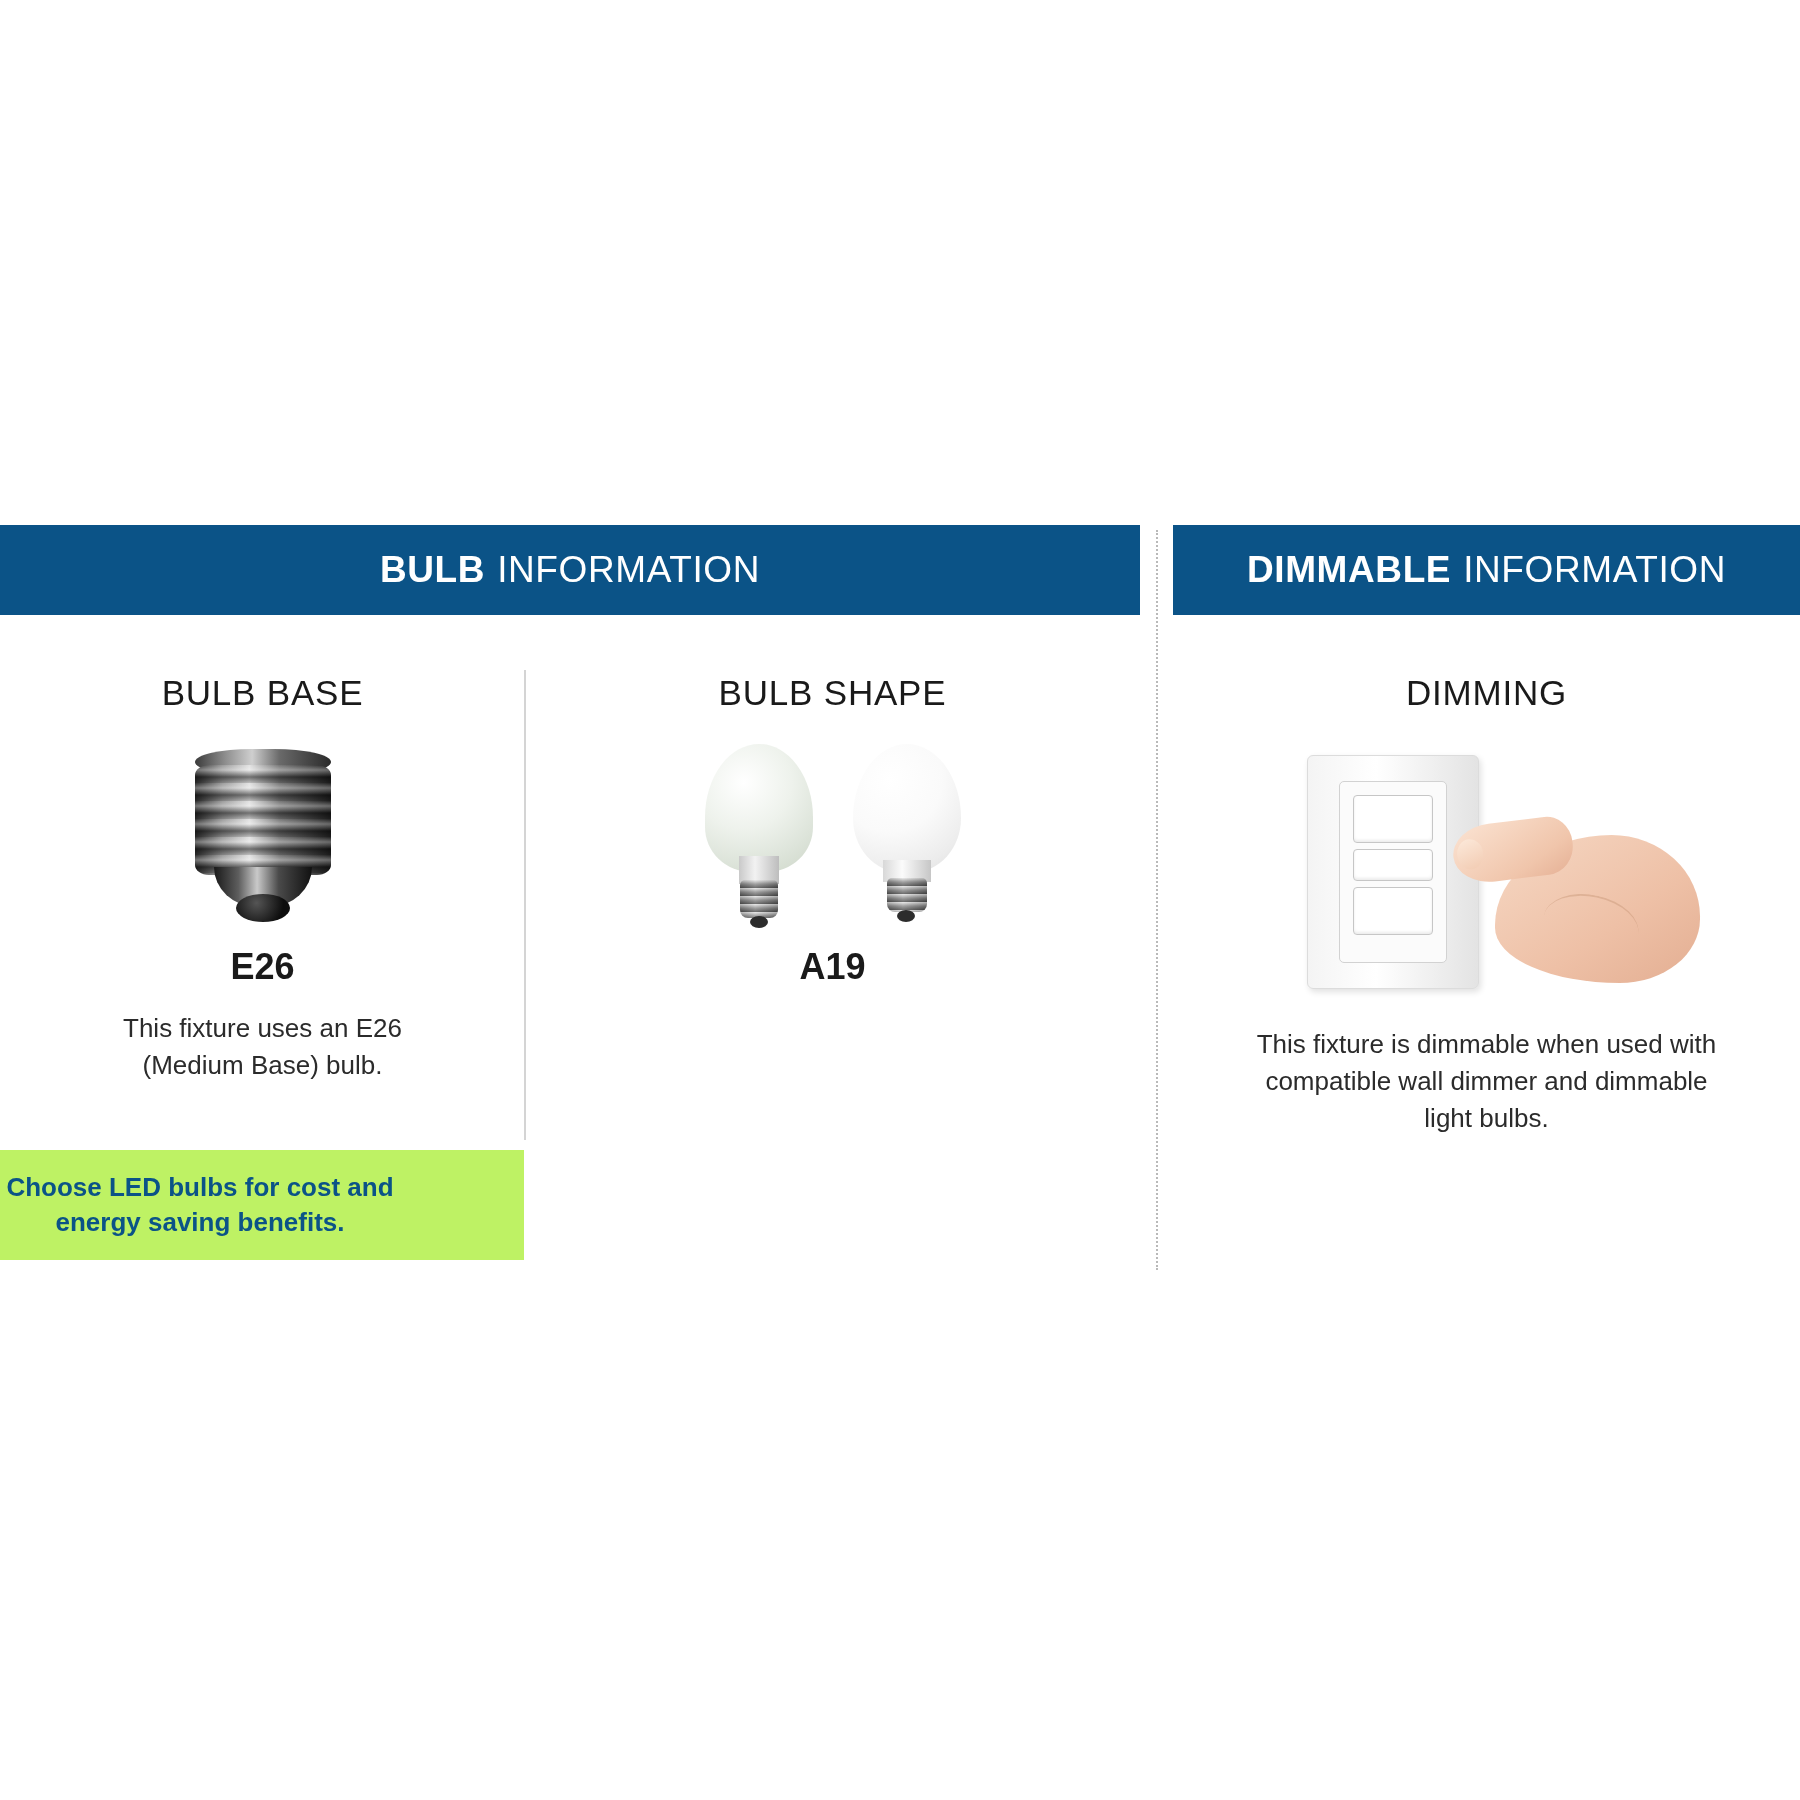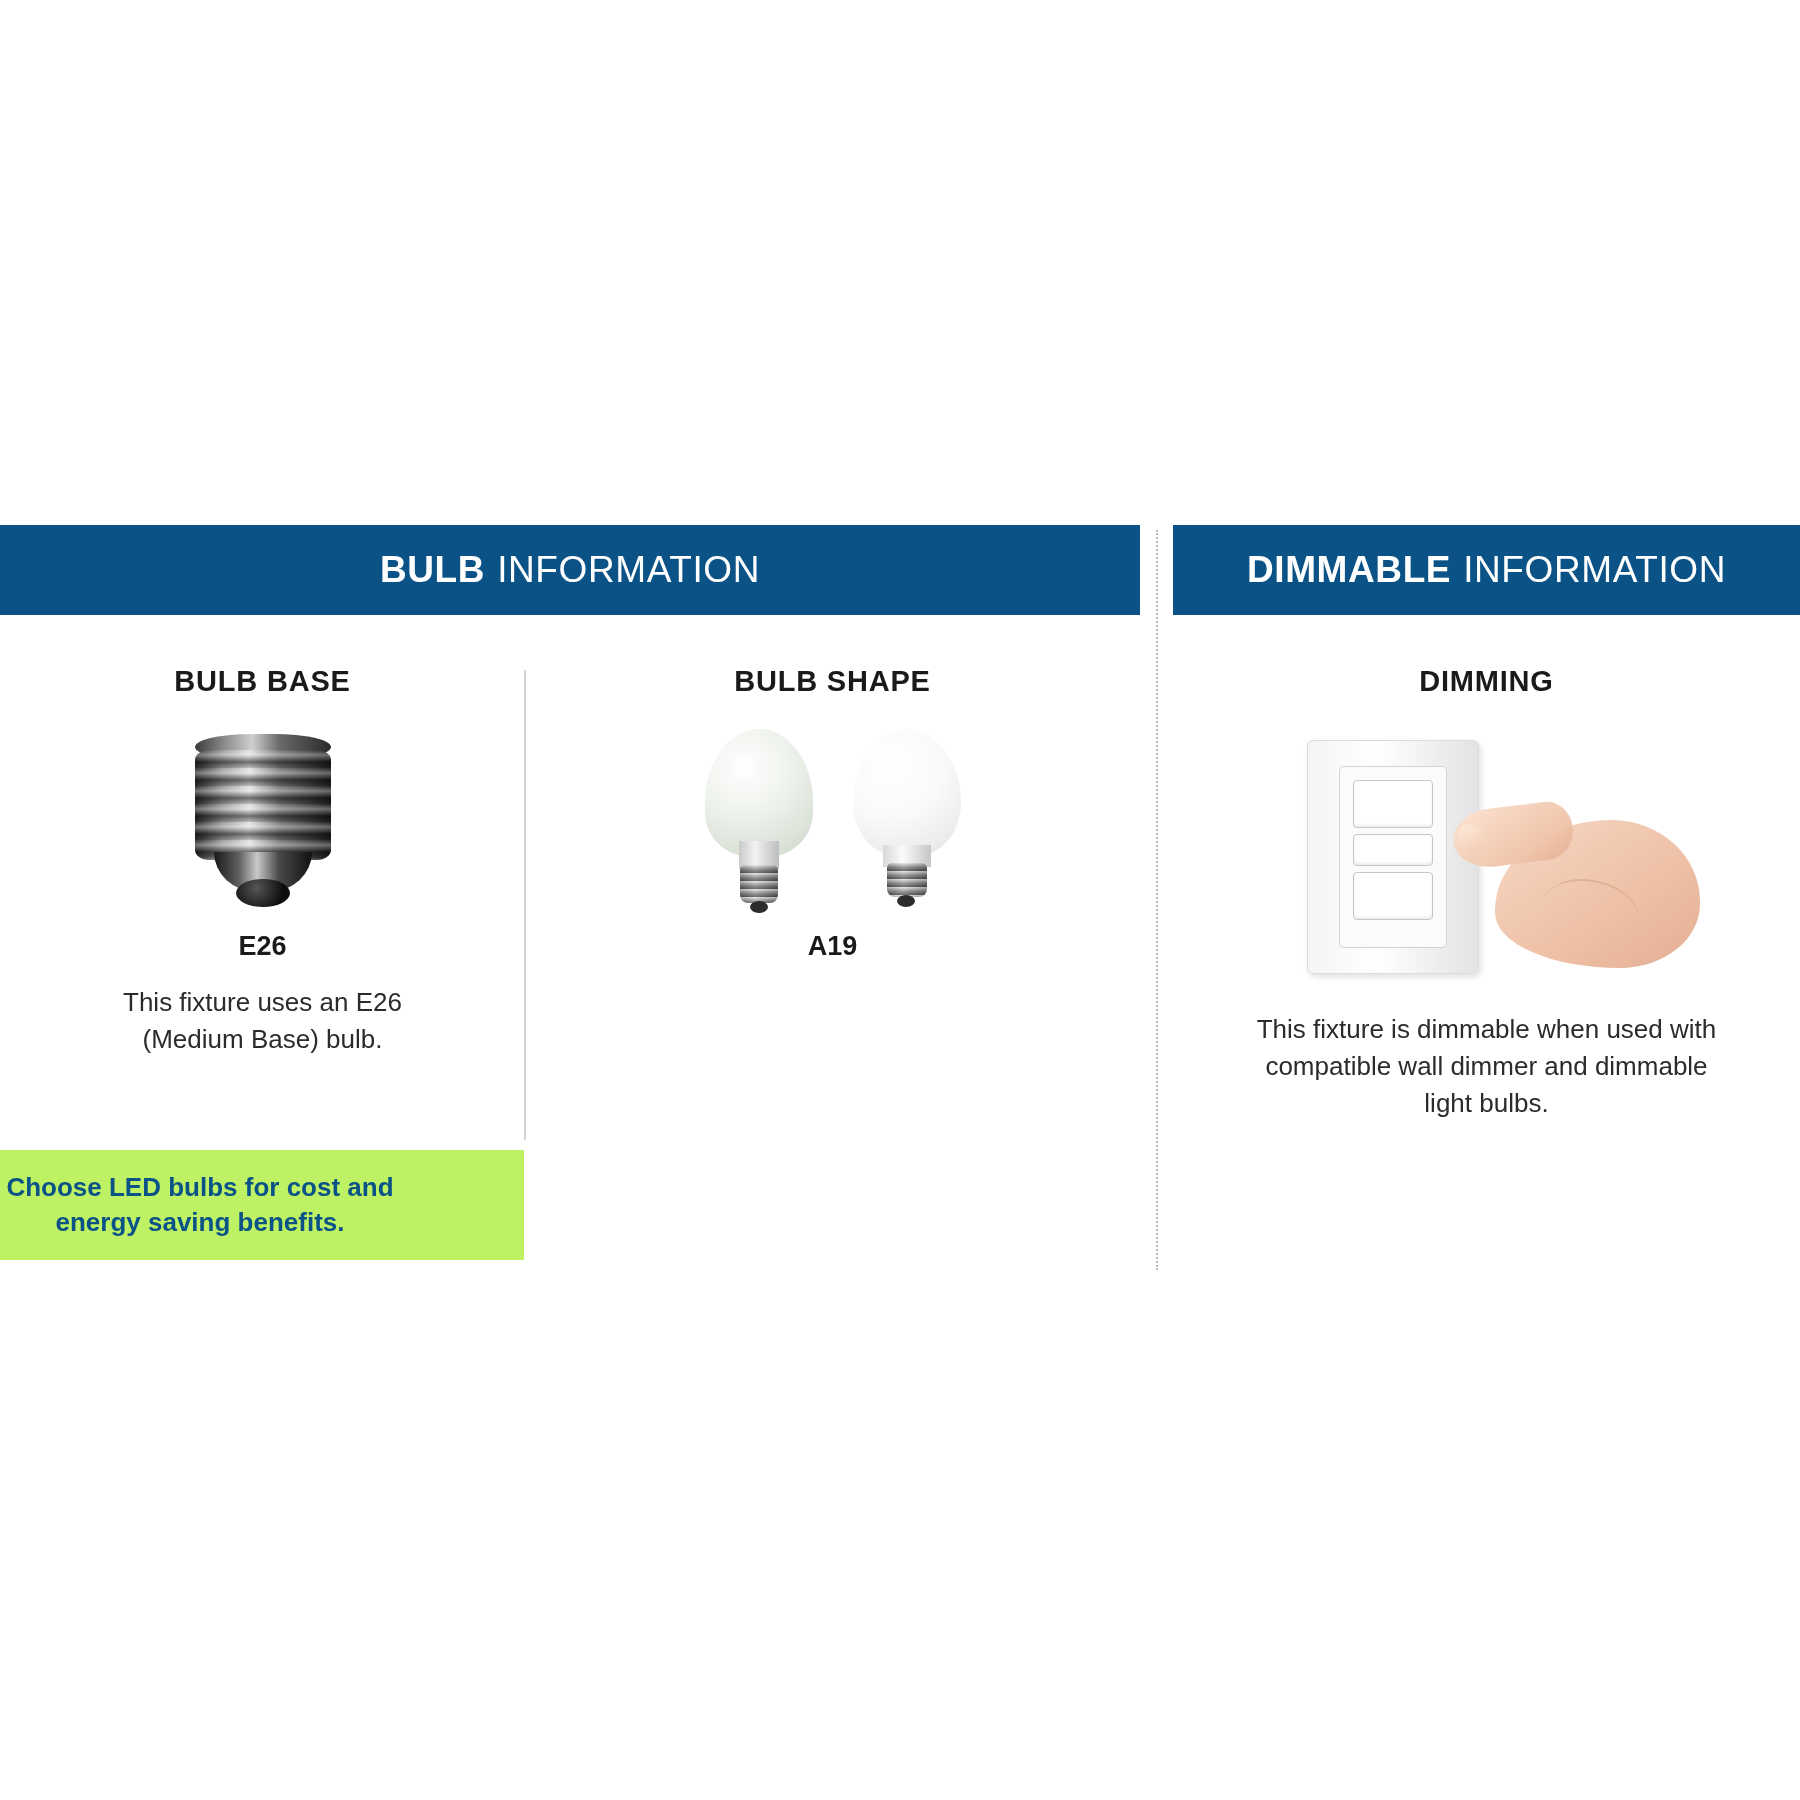--- a/index.html
+++ b/index.html
@@ -80,37 +80,37 @@
   .col-sep {
     position: absolute;
     left: 524px;
     top: 55px;
     width: 0;
     height: 470px;
     border-left: 2px solid #d4d4d4;
   }
 
   .col-title {
-    font-size: 29px;
-    font-weight: bold;
+    font-size: 35px;
+    font-weight: normal;
     letter-spacing: 0.8px;
     color: #1a1a1a;
-    margin: 0 0 26px 0;
+    margin: 8px 0 26px 0;
   }
 
   .art {
     height: 185px;
     display: flex;
     align-items: flex-end;
     justify-content: center;
     gap: 28px;
   }
 
   .art-label {
-    font-size: 27px;
+    font-size: 36px;
     font-weight: bold;
     margin-top: 22px;
     color: #1a1a1a;
   }
 
   .art-desc {
     font-size: 26px;
     line-height: 1.42;
     color: #2b2b2b;
     margin: 22px auto 0 auto;

